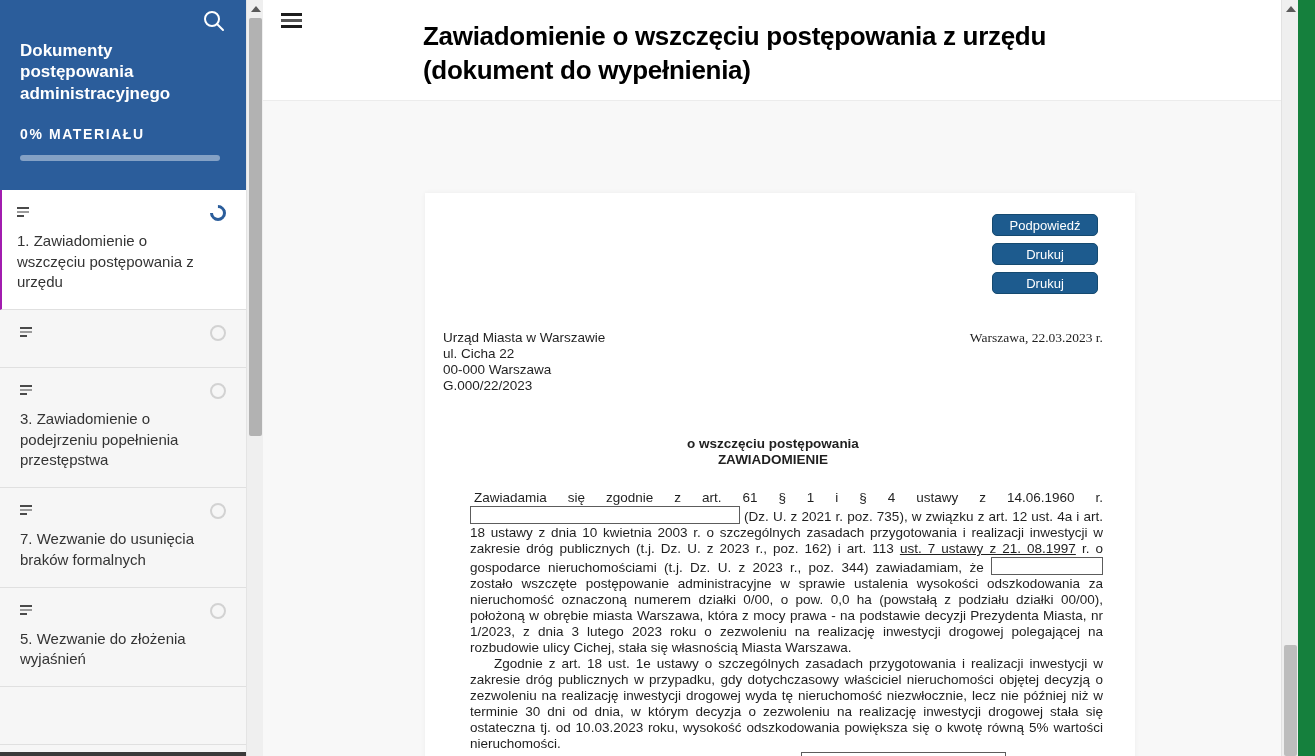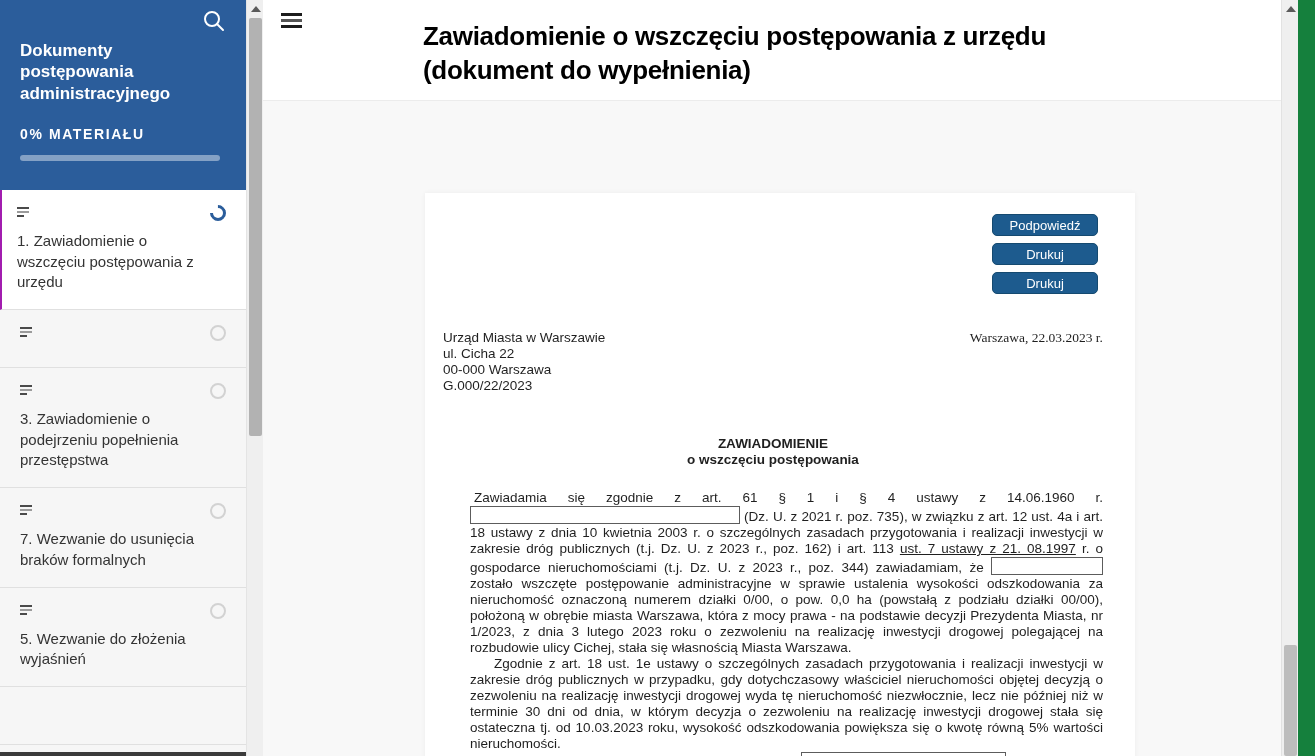--- a/index.html
+++ b/index.html
@@ -167,22 +167,22 @@
           <div class="sender">
               <div>Urząd Miasta w Warszawie</div>
               <div>ul. Cicha 22</div>
               <div>00-000 Warszawa</div>
               <div>G.000/22/2023</div>
             </div>
           <div class="place-date">Warszawa, 22.03.2023 r.</div>
         </div>
 
         <div class="doc-heading">
+          <div>o wszczęciu postępowania</div>
           <div>ZAWIADOMIENIE</div>
-          <div>o wszczęciu postępowania</div>
         </div>
 
         <div class="doc-body">
             <p class="para">Zawiadamia się zgodnie z art. 61 § 1 i § 4 ustawy z 14.06.1960 r. <input type="text" class="blank" style="width: 270px;"> (Dz. U. z 2021 r. poz. 735), w związku z art. 12 ust. 4a i art. 18 ustawy z dnia 10 kwietnia 2003 r. o szczególnych zasadach przygotowania i realizacji inwestycji w zakresie dróg publicznych (t.j. Dz. U. z 2023 r., poz. 162) i art. 113 <span class="u">ust. 7 ustawy z 21. 08.1997</span> r. o gospodarce nieruchomościami (t.j. Dz. U. z 2023 r., poz. 344) zawiadamiam, że <input type="text" class="blank" style="width: 112px;"> zostało wszczęte postępowanie administracyjne w sprawie ustalenia wysokości odszkodowania za nieruchomość oznaczoną numerem działki 0/00, o pow. 0,0 ha (powstałą z podziału działki 00/00), położoną w obrębie miasta Warszawa, która z mocy prawa - na podstawie decyzji Prezydenta Miasta, nr 1/2023, z dnia 3 lutego 2023 roku o zezwoleniu na realizację inwestycji drogowej polegającej na rozbudowie ulicy Cichej, stała się własnością Miasta Warszawa.</p>
             <p class="para ind">Zgodnie z art. 18 ust. 1e ustawy o szczególnych zasadach przygotowania i realizacji inwestycji w zakresie dróg publicznych w przypadku, gdy dotychczasowy właściciel nieruchomości objętej decyzją o zezwoleniu na realizację inwestycji drogowej wyda tę nieruchomość niezwłocznie, lecz nie później niż w terminie 30 dni od dnia, w którym decyzja o zezwoleniu na realizację inwestycji drogowej stała się ostateczna tj. od 10.03.2023 roku, wysokość odszkodowania powiększa się o kwotę równą 5% wartości nieruchomości.</p>
             <p class="para ind">Jednocześnie informuję, że w myśl art. 41 k.p.a. <input type="text" class="blank" style="width: 205px;"> strony oraz ich przedstawiciele i pełnomocnicy mają obowiązek zawiadomić organ administracji publicznej o każdej zmianie swego</p>
           </div>
       </div>
     </div>
     <div class="main-scroll" style="position:absolute; right:0; top:0;">

